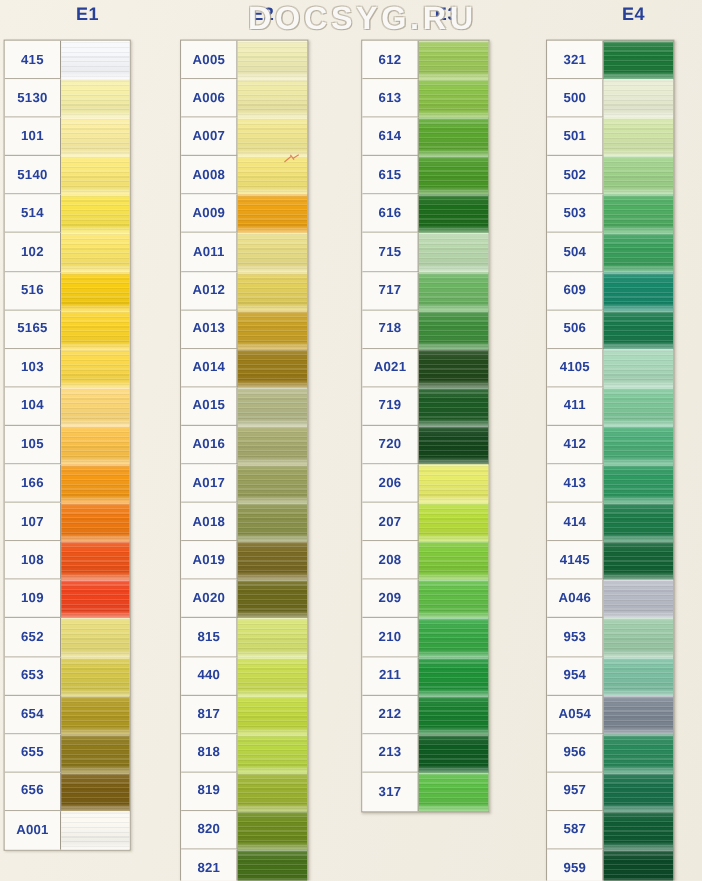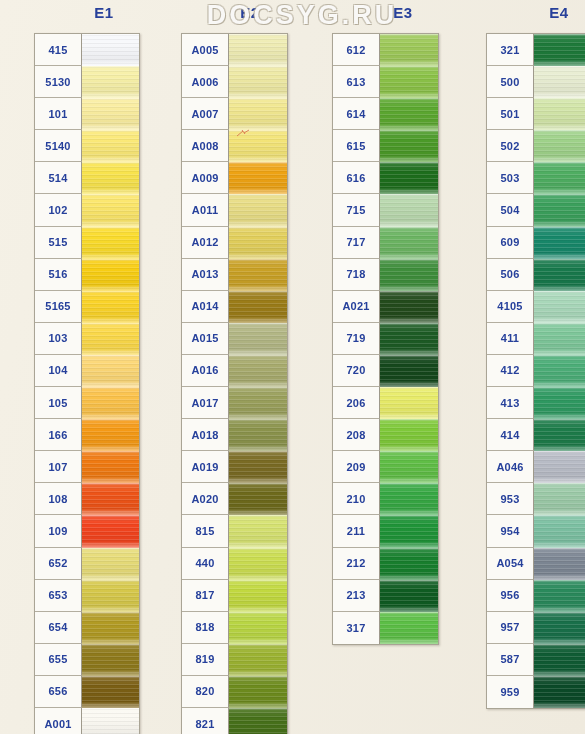--- a/index.html
+++ b/index.html
@@ -51,21 +51,20 @@
     position: absolute;
     inset: 0;
     display: flex;
     flex-direction: row;
   }
   .column {
     position: relative;
     width: 146px;
     height: 734px;
     flex: 0 0 146px;
-    margin-left: 31px;
   }
   .col-title {
     position: absolute;
     top: 4px;
     left: 0;
     width: 146px;
     text-align: center;
     font-size: 15px;
     font-weight: bold;
     color: #27409a;
@@ -189,24 +188,20 @@
           </div>
           <div class="row">
             <div class="code-cell">514</div>
             <div class="swatch" style="background: rgb(249, 228, 78);"></div>
           </div>
           <div class="row">
             <div class="code-cell">102</div>
             <div class="swatch" style="background: rgb(251, 230, 106);"></div>
           </div>
           <div class="row">
-            <div class="code-cell">515</div>
-            <div class="swatch" style="background: rgb(251, 220, 44);"></div>
-          </div>
-          <div class="row">
             <div class="code-cell">516</div>
             <div class="swatch" style="background: rgb(248, 206, 20);"></div>
           </div>
           <div class="row">
             <div class="code-cell">5165</div>
             <div class="swatch" style="background: rgb(251, 212, 42);"></div>
           </div>
           <div class="row">
             <div class="code-cell">103</div>
             <div class="swatch" style="background: rgb(251, 217, 74);"></div>
@@ -399,20 +394,24 @@
           </div>
           <div class="row">
             <div class="code-cell">720</div>
             <div class="swatch" style="background: rgb(21, 72, 28);"></div>
           </div>
           <div class="row">
             <div class="code-cell">206</div>
             <div class="swatch" style="background: rgb(232, 236, 106);"></div>
           </div>
           <div class="row">
+            <div class="code-cell">207</div>
+            <div class="swatch" style="background: rgb(184, 222, 60);"></div>
+          </div>
+          <div class="row">
             <div class="code-cell">208</div>
             <div class="swatch" style="background: rgb(127, 201, 58);"></div>
           </div>
           <div class="row">
             <div class="code-cell">209</div>
             <div class="swatch" style="background: rgb(96, 190, 70);"></div>
           </div>
           <div class="row">
             <div class="code-cell">210</div>
             <div class="swatch" style="background: rgb(55, 168, 68);"></div>
@@ -484,20 +483,24 @@
           </div>
           <div class="row">
             <div class="code-cell">413</div>
             <div class="swatch" style="background: rgb(47, 154, 98);"></div>
           </div>
           <div class="row">
             <div class="code-cell">414</div>
             <div class="swatch" style="background: rgb(29, 124, 74);"></div>
           </div>
           <div class="row">
+            <div class="code-cell">4145</div>
+            <div class="swatch" style="background: rgb(20, 100, 54);"></div>
+          </div>
+          <div class="row">
             <div class="code-cell">A046</div>
             <div class="swatch" style="background: rgb(184, 188, 198);"></div>
           </div>
           <div class="row">
             <div class="code-cell">953</div>
             <div class="swatch" style="background: rgb(156, 202, 168);"></div>
           </div>
           <div class="row">
             <div class="code-cell">954</div>
             <div class="swatch" style="background: rgb(124, 192, 162);"></div>

